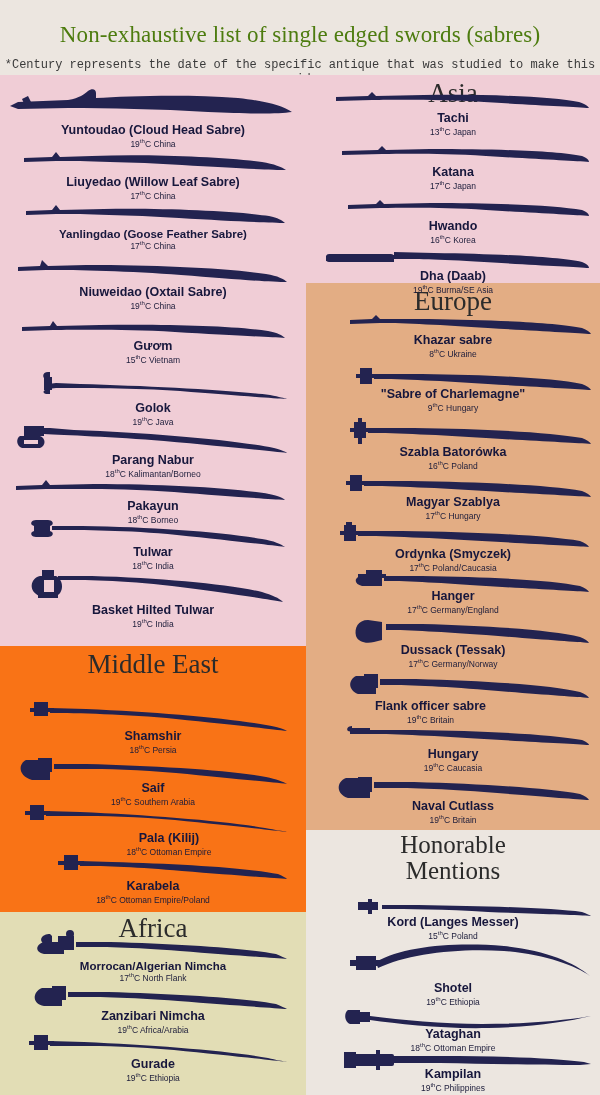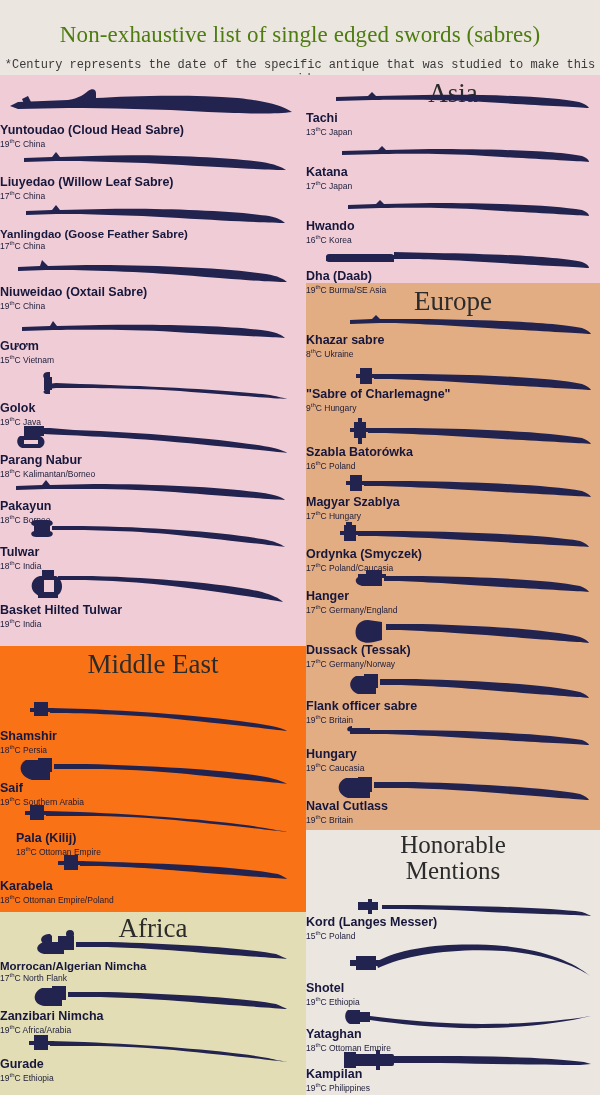--- a/index.html
+++ b/index.html
@@ -60,21 +60,21 @@
     font-size: 27px;
     color: #2b2b2b;
     text-align: center;
     line-height: 1.05;
   }
   .region-title.two-line { font-size: 25px; }
 
   
   .entry {
     position: absolute;
-    text-align: left;
+    text-align: center;
   }
   .entry .label {
     font-size: 12.5px;
     font-weight: bold;
     color: #17173c;
     line-height: 1.08;
     white-space: nowrap;
   }
   .entry .label.small { font-size: 11.5px; }
   .entry .meta {

